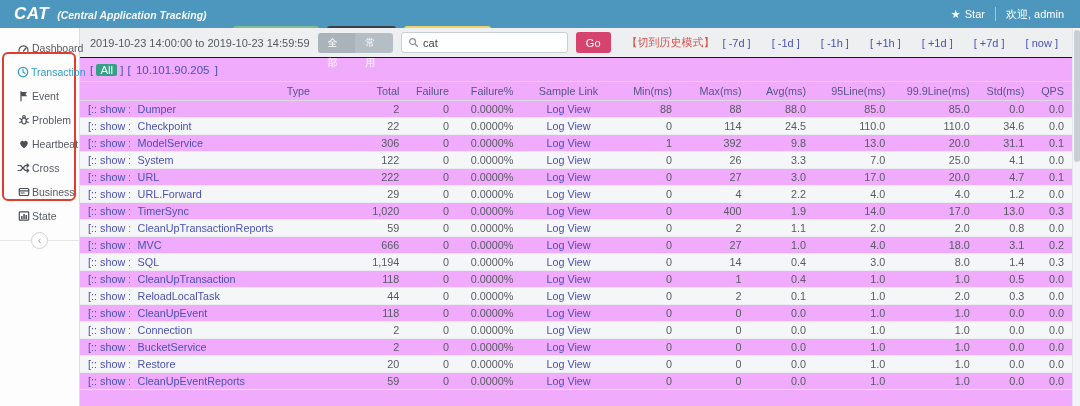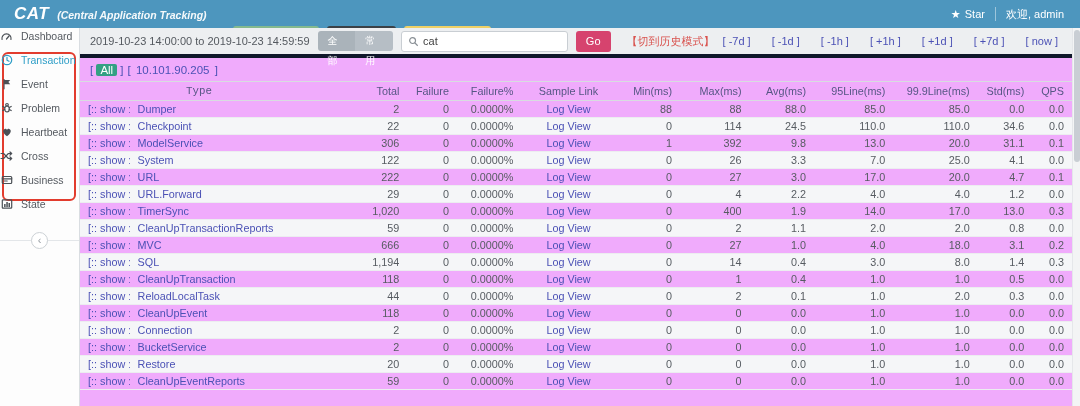--- a/index.html
+++ b/index.html
@@ -21,31 +21,31 @@
   .star-btn { display:flex; align-items:center; gap:4px; padding:0 10px; cursor:pointer; }
   .star-icon { font-size:11px; }
   .hdr-sep { width:1px; height:14px; background:rgba(255,255,255,.45); }
   .welcome { padding:0 6px 0 10px; cursor:pointer; }
 
   
   .body { display:flex; height:378px; }
 
   
   .sidebar { width:80px; background:#fdfdfd; border-right:1px solid #d9dde1; position:relative; padding-top:2px; flex:none; }
-  .side-item { height:24px; display:flex; align-items:flex-start; gap:8px; padding-left:0; font-size:10.5px; color:#555a60; cursor:pointer; position:relative; z-index:2; }
+  .side-item { height:24px; display:flex; align-items:flex-end; gap:2px; padding-left:17px; font-size:10.5px; color:#555a60; cursor:pointer; position:relative; z-index:2; }
   .side-item .icn { width:13px; display:flex; justify-content:center; color:#4b5056; }
   .side-item.active { color:var(--active); }
   .side-item.active .icn { color:var(--active); }
   .annotation { position:absolute; left:2px; top:24px; width:74px; height:149px; border:2px solid var(--annotation); border-radius:6px; z-index:1; pointer-events:none; }
   .collapse-row { position:absolute; top:212px; left:0; width:100%; height:1px; background:#e3e6e9; }
   .collapse-btn { position:absolute; top:204px; left:31px; width:17px; height:17px; border-radius:50%; background:#fff; border:1px solid #ccd1d5; color:#9aa0a6; font-size:11px; line-height:14px; text-align:center; cursor:pointer; }
 
   
   .main { flex:1; display:flex; flex-direction:column; min-width:0; }
-  .toolbar { height:30px; background:#edeff1; border-bottom:4px solid #0f172a; display:flex; align-items:center; padding:0 10px; gap:8px; flex:none; }
+  .toolbar { height:30px; background:#edeff1; border-bottom:1px solid #0f172a; display:flex; align-items:center; padding:0 10px; gap:8px; flex:none; }
   .date-range { font-size:11px; color:#54595f; white-space:nowrap; }
   .btn-group { display:flex; }
   .seg-btn { height:20px; padding:0 10px; background:var(--seg_btn); color:#fff; font-size:10px; line-height:20px; cursor:pointer; }
   .seg-btn:first-child { border-radius:3px 0 0 3px; background:var(--seg_btn_active); }
   .seg-btn:last-child { border-radius:0 3px 3px 0; }
   .search-box { display:flex; align-items:center; gap:4px; width:176px; height:21px; background:#fff; border:1px solid #c9ced3; border-radius:3px; padding:0 6px; }
   .search-box .icn { color:#8a9096; display:flex; }
   .search-input { border:none; outline:none; width:100%; font-size:11px; color:#444; font-family:inherit; background:transparent; }
   .go-btn { height:21px; padding:0 10px; background:var(--go_btn); color:#fff; font-size:11px; border:none; border-radius:3px; cursor:pointer; font-family:inherit; }
   .toolbar-spacer { flex:1; }
@@ -55,21 +55,21 @@
 
   
   .machine-row { height:21px; display:flex; align-items:center; gap:4px; padding:3px 10px 0; font-size:11.5px; color:var(--link); flex:none; }
   .machine-chip { cursor:pointer; padding:0 2px; }
   .machine-chip.sel { background:var(--machine_sel); color:#fff; border-radius:2px; padding:0 4px; }
 
   
   .tbl-wrap { padding:2px 0 0; }
   table { width:100%; border-collapse:collapse; table-layout:fixed; font-size:10.8px; }
   thead th { font-weight:400; color:var(--th_color); text-align:right; padding:3px 8px 3px; border-top:1px solid #d8dce0; border-bottom:1px solid #d8dce0; cursor:pointer; white-space:nowrap; }
-  thead th.l { text-align:center;font-family:Liberation Mono, monospace; }
+  thead th.l { text-align:right; }
   thead th.c { text-align:center; }
   tbody td { padding:2px 8px; color:#565b61; text-align:right; border-bottom:1px solid #ecedf0; white-space:nowrap; overflow:hidden; }
   tbody tr:nth-child(even) { background:#f5f6f8; }
   td.show { text-align:left; color:var(--link); cursor:pointer; }
   td.name { text-align:left; }
   td.name span, td.lview span { color:var(--link); cursor:pointer; }
   td.lview { text-align:center; }
 
   
   .scrollbar { width:8px; background:#f3f4f5; border-left:1px solid #e5e7ea; position:relative; flex:none; }

